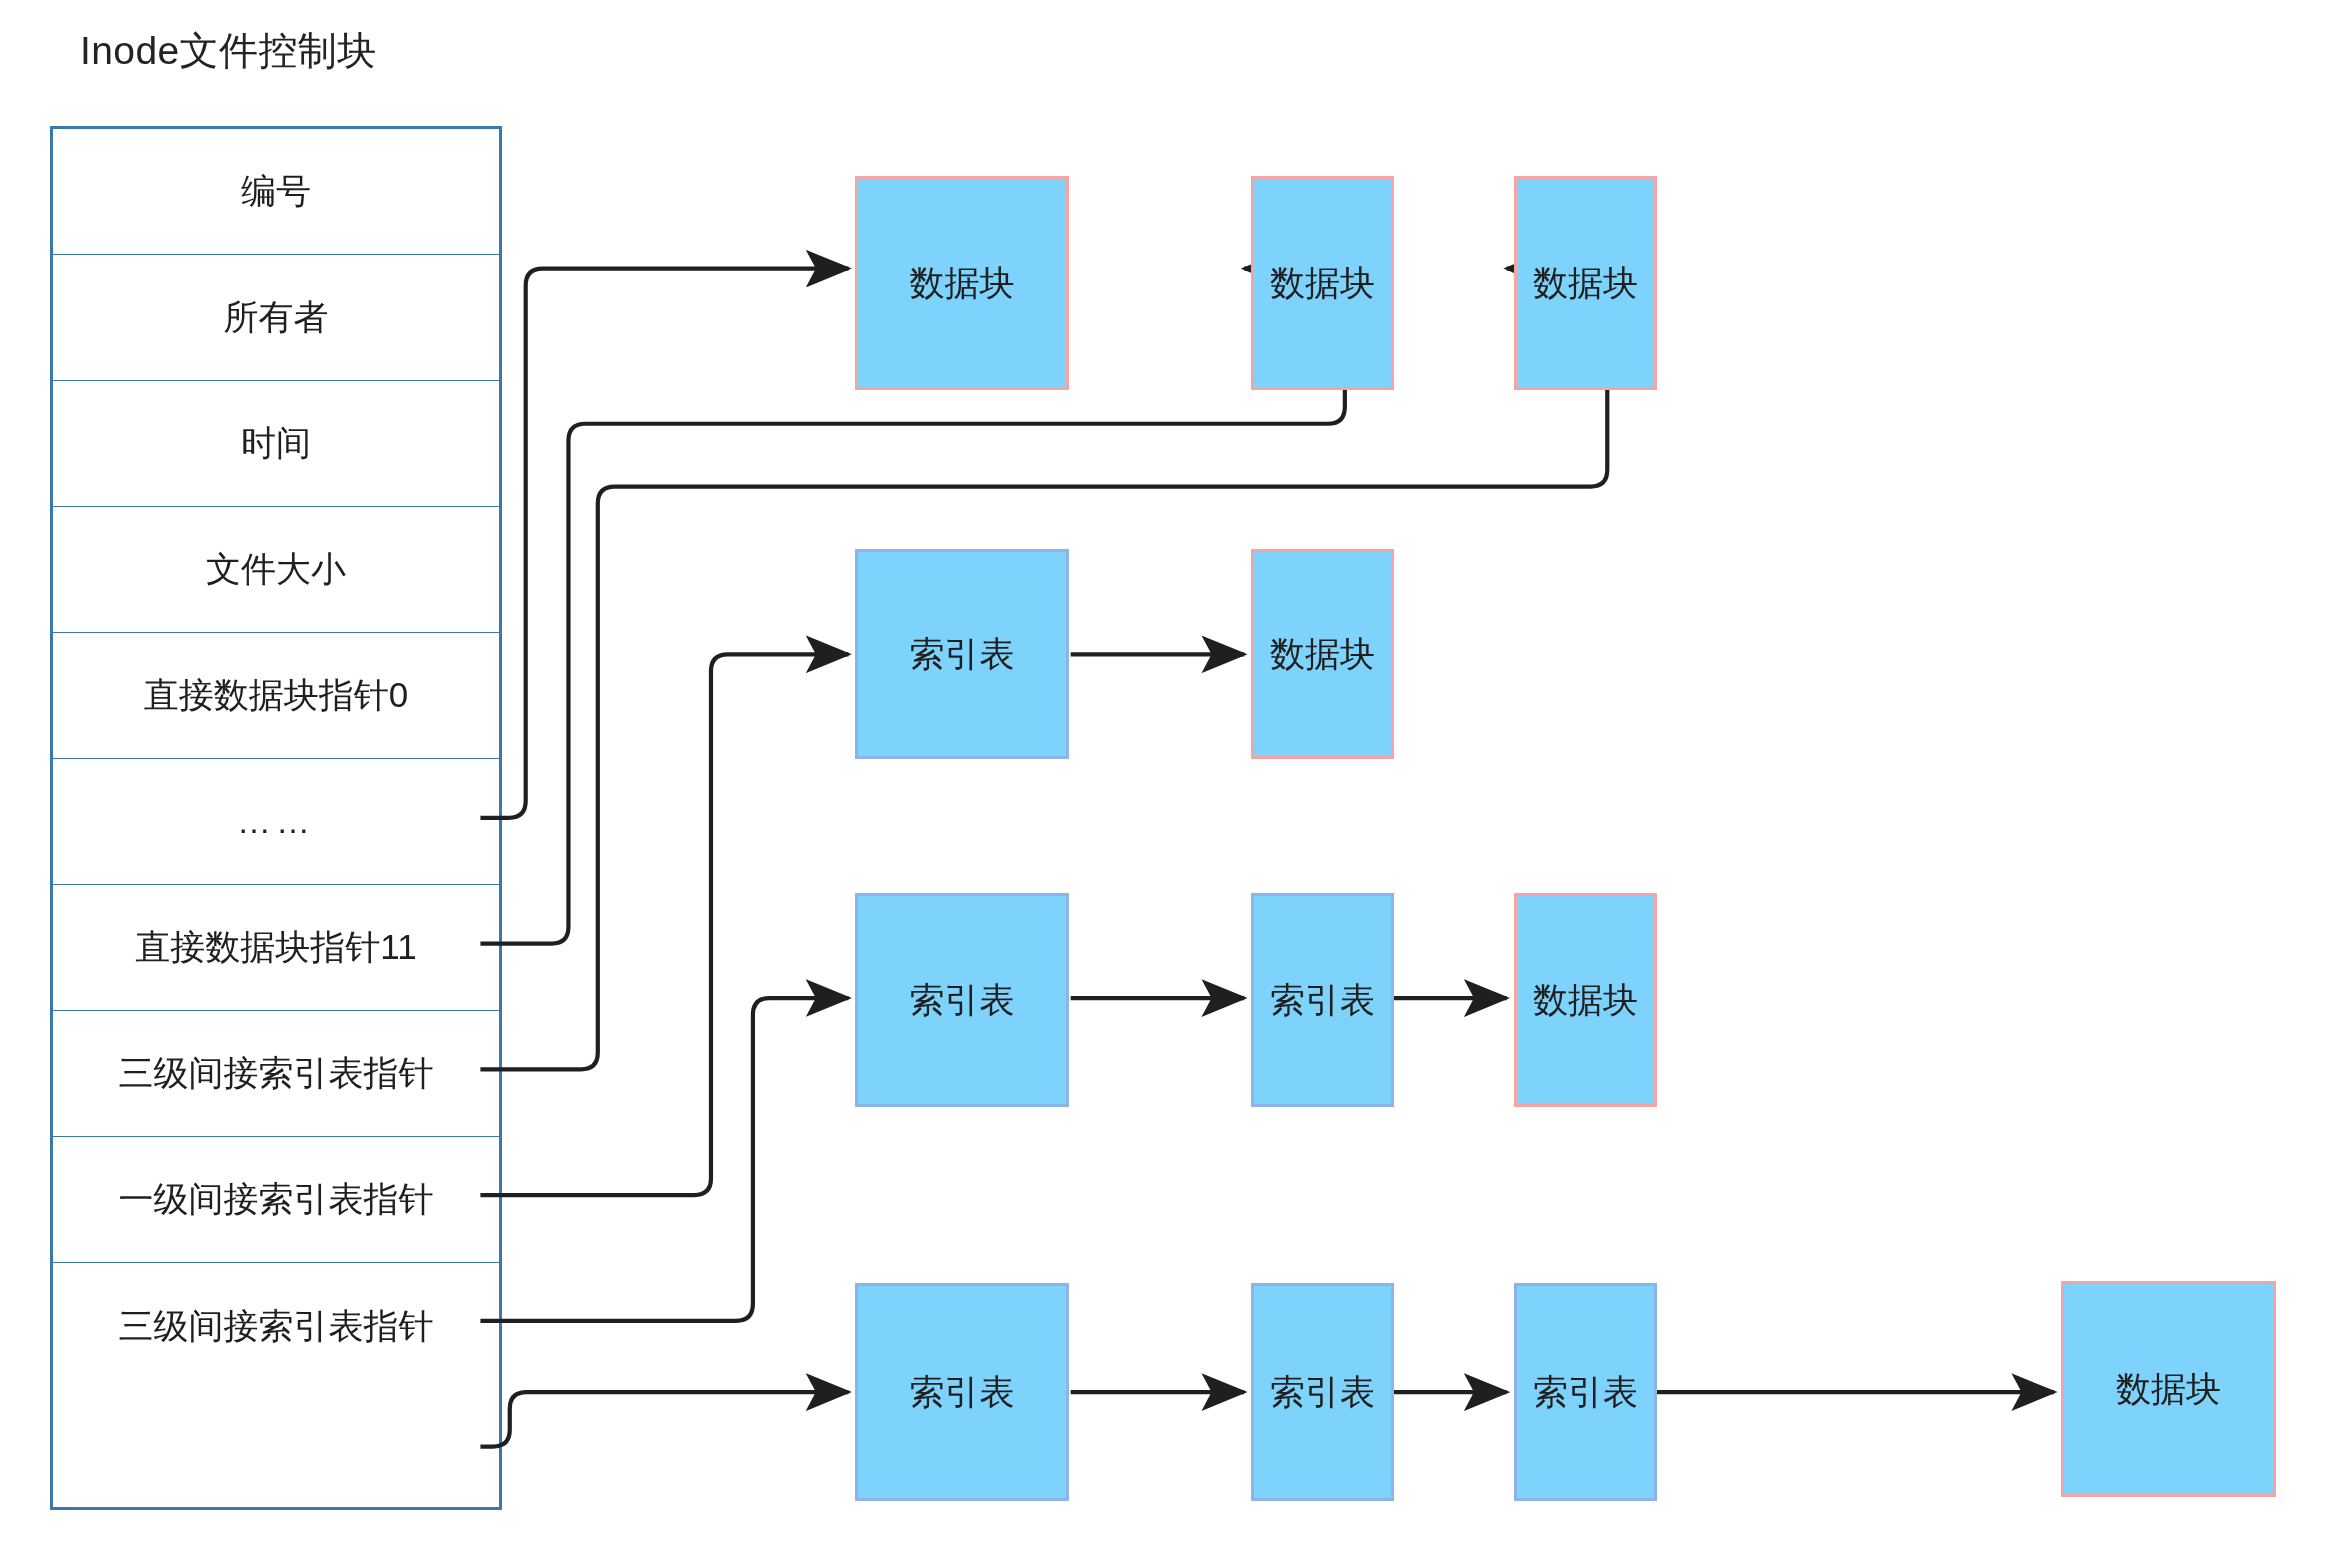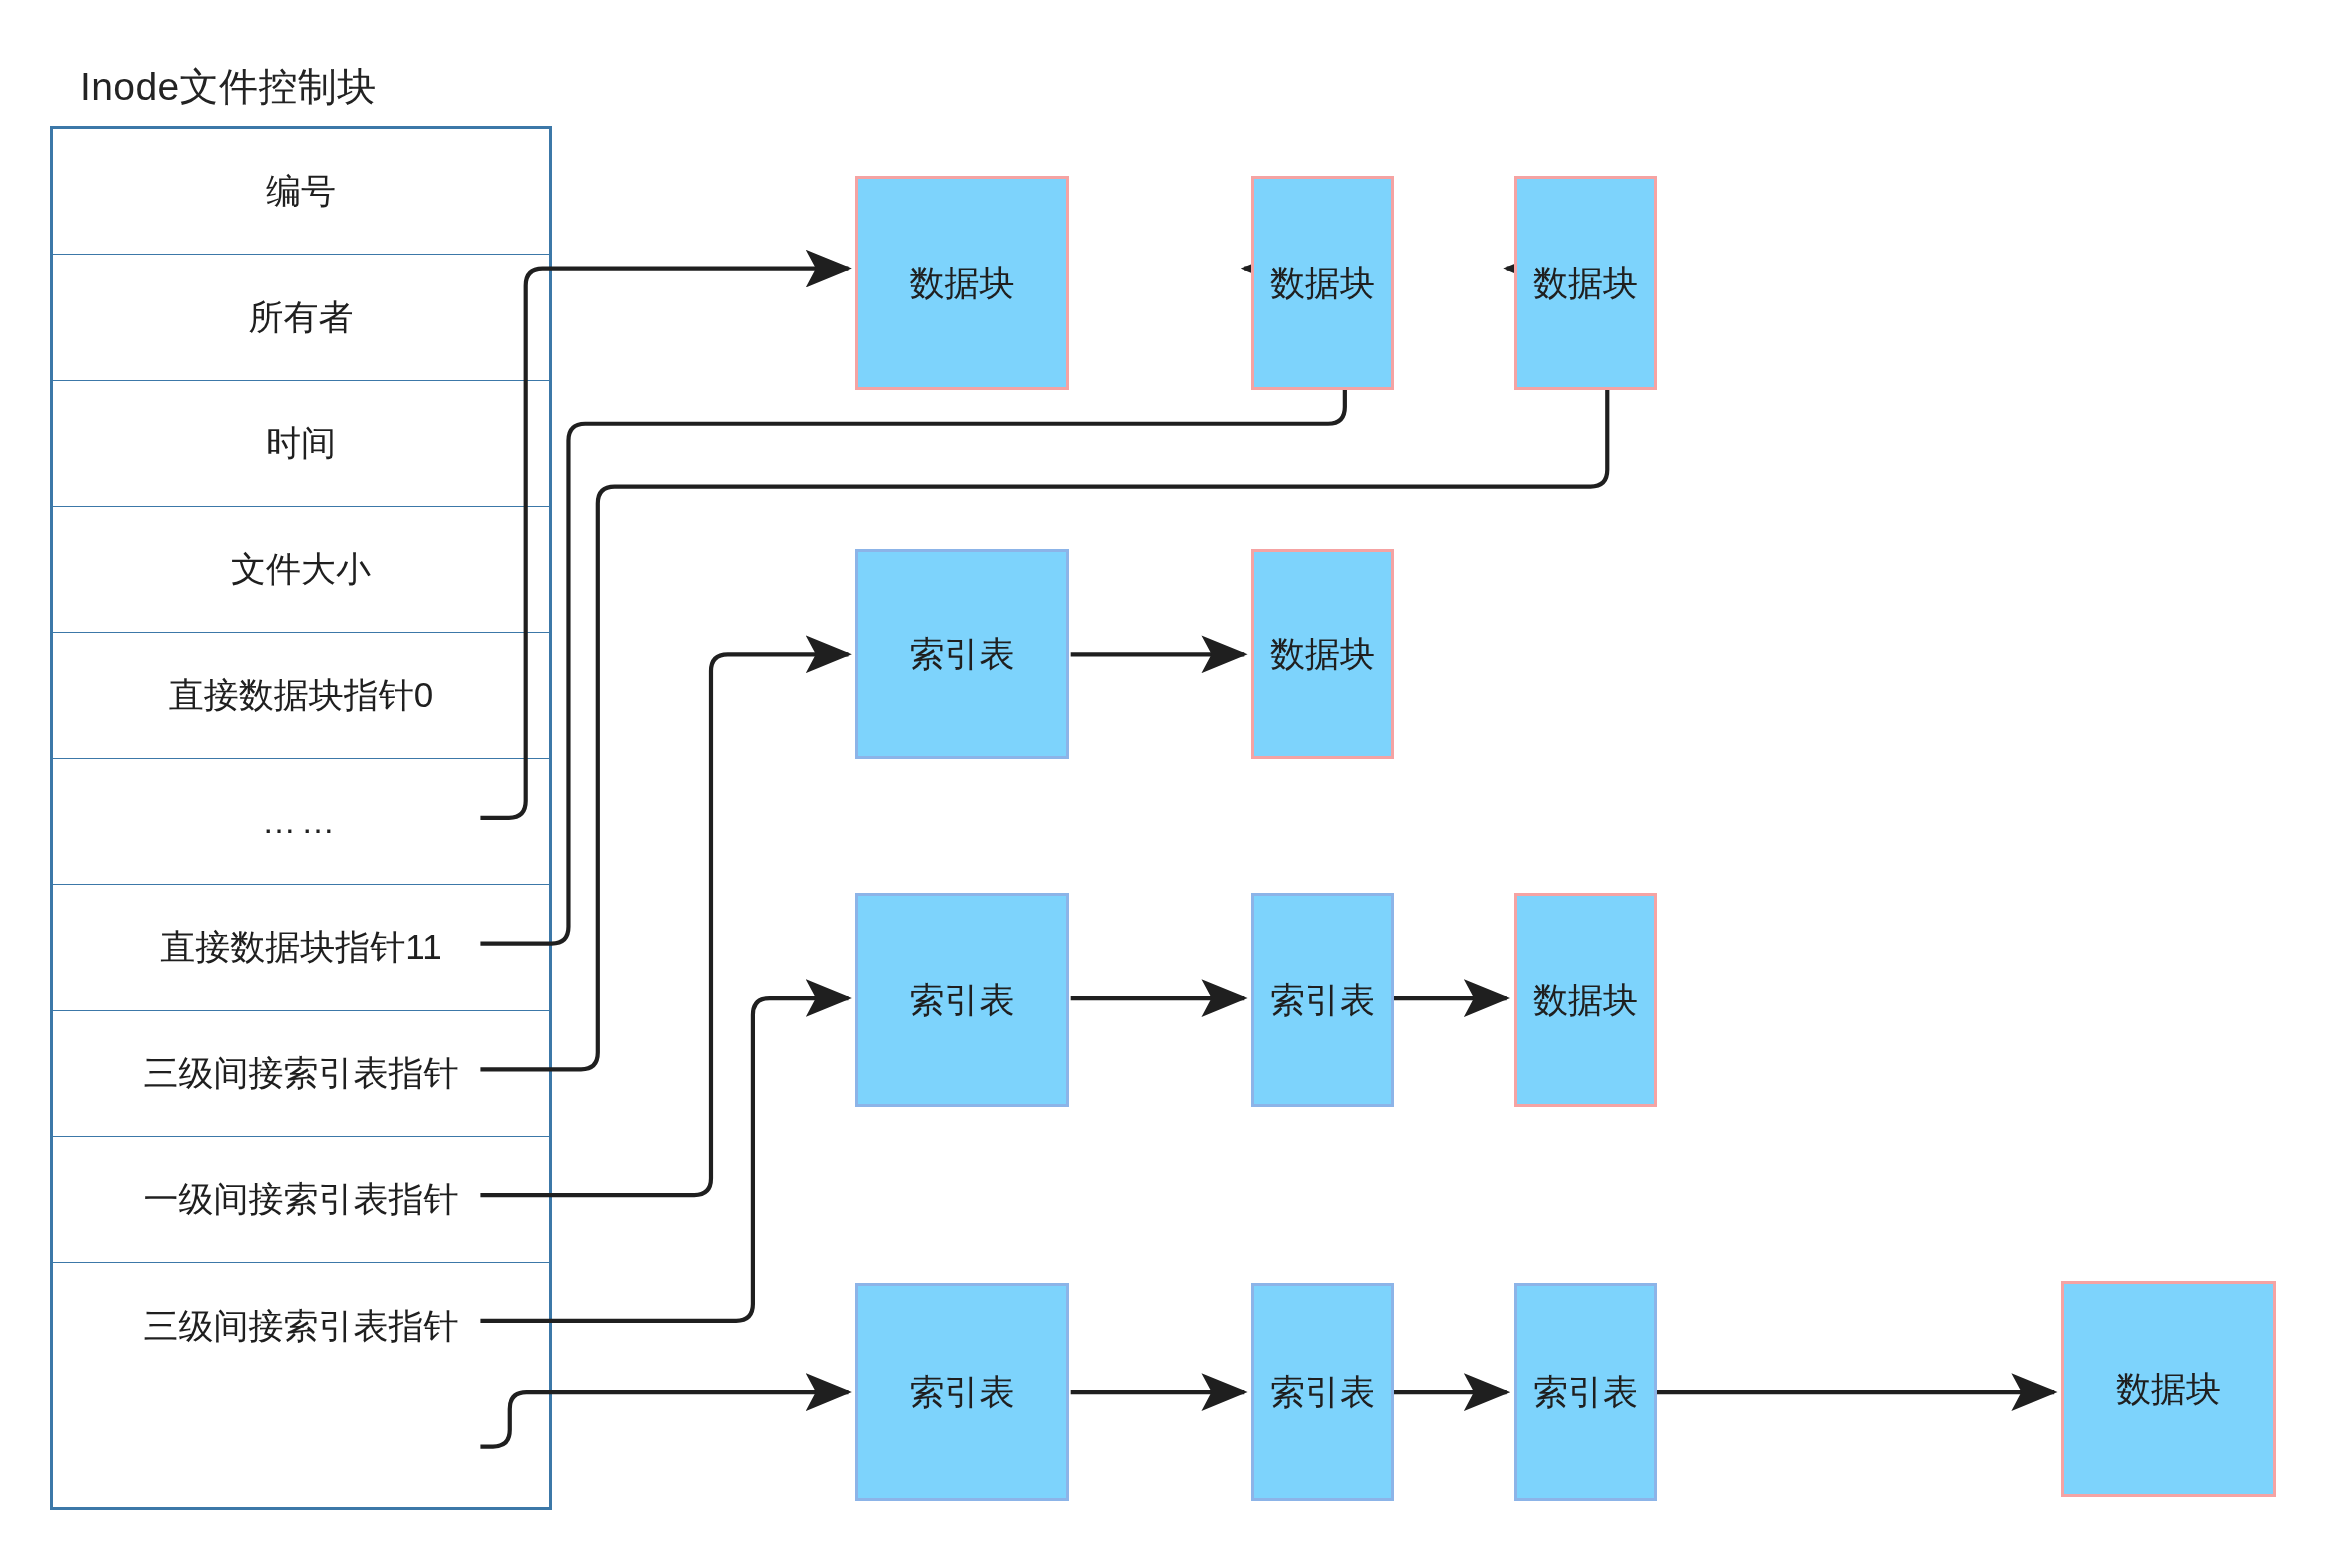--- a/index.html
+++ b/index.html
@@ -26,27 +26,26 @@
     pointer-events: none;
   }
   .diagram-title {
     position: absolute;
     left: 80px;
     top: 23.5px;
     font-size: 39px;
     color: #232323;
     white-space: nowrap;
     letter-spacing: 0.4px;
-    margin-top: 36px;
   }
   .inode-table {
     position: absolute;
     left: 50px;
     top: 126px;
-    width: 502px;
+    width: 452px;
     height: 1384px;
     border: 3.4px solid #3c78a8;
     box-sizing: border-box;
     background: #ffffff;
   }
   .inode-row {
     height: 126px;
     box-sizing: border-box;
     border-bottom: 1.7px solid #3c78a8;
     display: flex;

